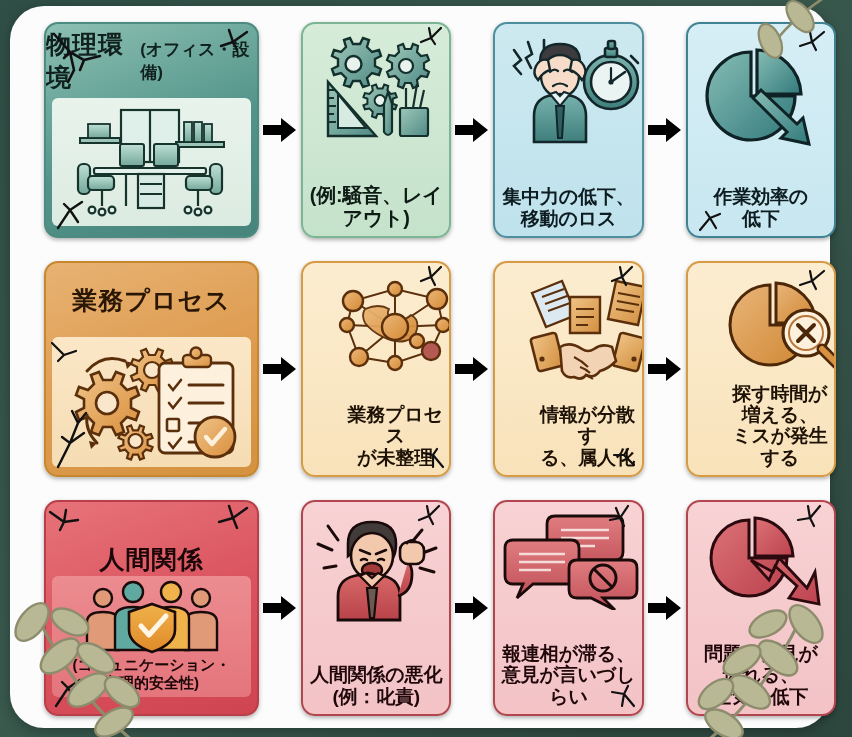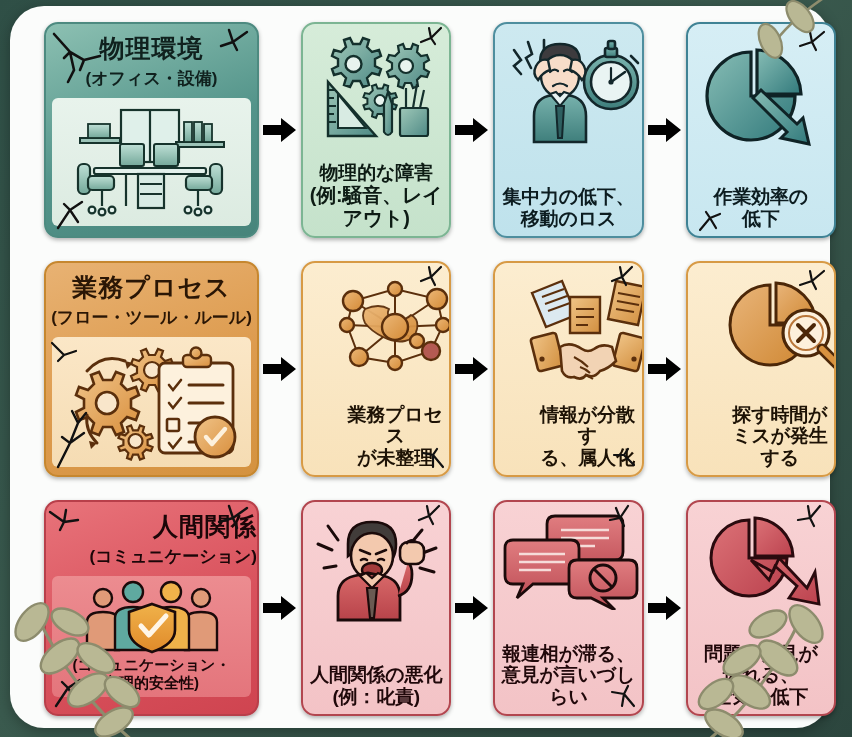--- a/index.html
+++ b/index.html
@@ -73,21 +73,21 @@
     flex: 1 1 0;
     display: flex;
     flex-direction: column;
     align-items: center;
     padding: 8px 5px 7px;
   }
 
   
   .cat-card .cat-head {
     height: 74px;
-    display: flex; flex-direction: column;
+    display: flex; flex-direction: row;
     align-items: center; justify-content: center;
     gap: 2px;
   }
   .cat-head .t1 { font-size: 25px; font-weight: bold; letter-spacing: 1px; }
   .cat-head .t2 { font-size: 17px; font-weight: bold; }
   .cat-card .cat-body {
     flex: 1;
     display: flex; flex-direction: column;
     align-items: center; justify-content: center;
     padding: 4px 6px 6px;
@@ -256,21 +256,20 @@
               <g stroke="#14302c" stroke-width="2.2" fill="url(#g2)">
                 <path d="M70 72 L74 60 L78 72 L78 100 Q74 106 70 100 Z"></path>
               </g>
               <g stroke="#14302c" stroke-width="2.2">
                 <path d="M92 76 L92 56 M99 76 L103 52 M106 76 L110 58" fill="none"></path>
                 <rect x="86" y="76" width="28" height="28" rx="2" fill="url(#g2)"></rect>
               </g>
             </svg>
           </div>
           <div class="step-label">
-            <span class="l1">物理的な障害</span>
             <span class="l2">(例:騒音、レイアウト)</span>
           </div>
         </div>
 
         <div class="arrow">
           <svg width="34" height="26" viewBox="0 0 34 26">
               <path d="M0 8 L18 8 L18 1 L33 13 L18 25 L18 18 L0 18 Z" fill="#000"></path>
             </svg>
         </div>
 
@@ -355,21 +354,20 @@
 
         <div class="card cat-card">
           <svg class="crack" style="left:6px;bottom:4px" width="70" height="72" viewBox="0 0 70 72">
             <path d="M6 68 L18 44 L10 38 M18 44 L32 34 M18 44 L26 24 M26 24 L34 14 M26 24 L20 12" stroke="#111" stroke-width="2.4" fill="none" stroke-linecap="round"></path>
           </svg>
           <svg class="crack" style="left:4px;top:76px" width="40" height="40" viewBox="0 0 40 40">
             <path d="M2 4 L14 16 L8 22 M14 16 L26 12" stroke="#111" stroke-width="2.2" fill="none" stroke-linecap="round"></path>
           </svg>
           <div class="cat-head">
             <div class="t1">業務プロセス</div>
-            <div class="t2">(フロー・ツール・ルール)</div>
           </div>
           <div class="cat-body">
             <svg width="178" height="120" viewBox="0 0 178 120">
               <defs>
                   <linearGradient id="o1" x1="0" y1="0" x2="1" y2="1">
                 <stop offset="0" stop-color="#f0c489"></stop>
                     <stop offset="1" stop-color="#d98f3d"></stop>
                   </linearGradient>
                 </defs>
               <g fill="url(#o1)" stroke="#5b2f0c" stroke-width="2.6">
@@ -536,40 +534,40 @@
               <path d="M62 12 a42 42 0 0 1 40 40 L62 52 Z" fill="url(#o4)" stroke="#4c2708" stroke-width="3"></path>
               <circle cx="92" cy="62" r="23" fill="#fdf0dc" stroke="#4c2708" stroke-width="3.2"></circle>
               <circle cx="92" cy="62" r="17" fill="#fdf0dc" stroke="#b9763a" stroke-width="2"></circle>
               <path d="M84 54 L100 70 M100 54 L84 70" stroke="#4c2708" stroke-width="4" stroke-linecap="round"></path>
               <path d="M108 78 L124 94" stroke="#4c2708" stroke-width="11" stroke-linecap="round"></path>
               <path d="M108 78 L124 94" stroke="#d8923f" stroke-width="6" stroke-linecap="round"></path>
             </svg>
           </div>
           <div class="step-label">
             <span class="l1">探す時間が</span>
+            <span class="l1">増える、</span>
             <span class="l1">ミスが発生する</span>
           </div>
         </div>
       </div>
 
       <div class="row r3">
 
         <div class="card cat-card">
           <svg class="crack" style="left:2px;top:4px" width="60" height="44" viewBox="0 0 60 44">
             <path d="M2 6 L16 16 L12 24 M16 16 L30 14 M16 16 L18 4" stroke="#111" stroke-width="2.4" fill="none" stroke-linecap="round"></path>
           </svg>
           <svg class="crack" style="right:6px;top:2px" width="58" height="46" viewBox="0 0 58 46">
             <path d="M54 4 L40 14 L44 24 M40 14 L26 18 M40 14 L36 2" stroke="#111" stroke-width="2.4" fill="none" stroke-linecap="round"></path>
           </svg>
           <svg class="crack" style="left:6px;bottom:4px" width="58" height="56" viewBox="0 0 58 56">
             <path d="M4 52 L16 34 L10 28 M16 34 L28 26 M16 34 L24 46" stroke="#111" stroke-width="2.4" fill="none" stroke-linecap="round"></path>
           </svg>
           <div class="cat-head">
             <div class="t1">人間関係</div>
-            <div class="t2">(コミュニケーション)</div>
           </div>
           <div class="cat-body">
             <svg width="150" height="74" viewBox="0 0 150 74">
               <defs>
                 <linearGradient id="r1" x1="0" y1="0" x2="0" y2="1">
                     <stop offset="0" stop-color="#f0b24a"></stop>
                     <stop offset="1" stop-color="#e08a2a"></stop>
                   </linearGradient>
               </defs>
               <g stroke="#1b0a0a" stroke-width="2.4">

